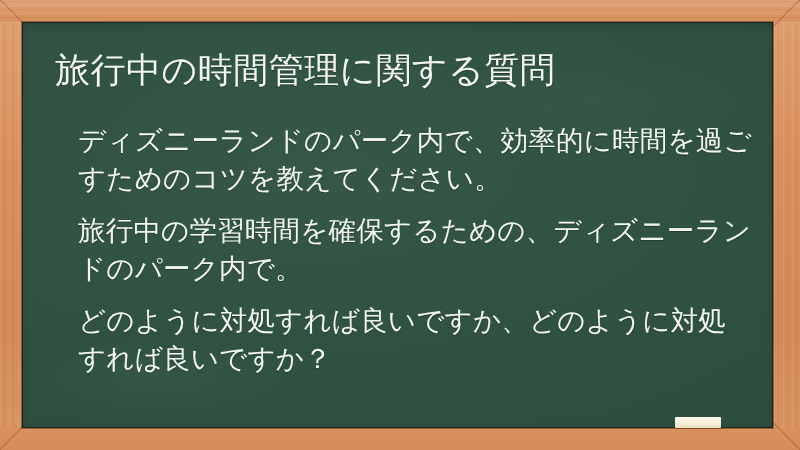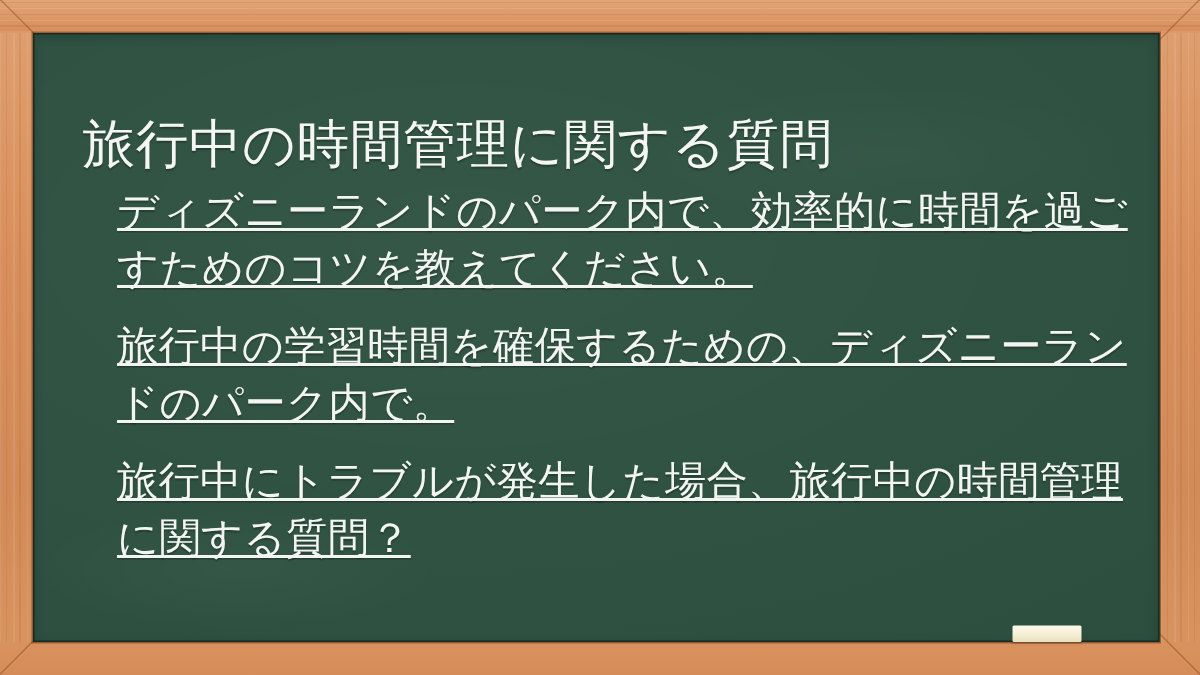--- a/index.html
+++ b/index.html
@@ -124,41 +124,39 @@
   .board-title {
     position: absolute;
     left: 33px;
     top: 27px;
     font-size: 35px;
     line-height: 1.18;
     color: #f4f6f3;
     letter-spacing: 0.5px;
     white-space: nowrap;
     text-shadow: 0 1px 1px rgba(0,0,0,0.28);
-    margin-top: 27px;
   }
 
   .question-list {
     position: absolute;
     left: 56px;
     top: 100px;
     width: 676px;
     margin: 0;
     padding: 0;
     list-style: none;
   }
 
   .question-item {
     font-size: 27.5px;
     line-height: 38px;
     color: #f2f5f1;
     letter-spacing: 0.2px;
     margin-bottom: 14px;
     text-shadow: 0 1px 1px rgba(0,0,0,0.25);
-    text-decoration: underline;
   }
   .question-item:last-child { margin-bottom: 0; }
 
   
   .chalk-stick {
     position: absolute;
     left: 675px;
     top: 417px;
     width: 46px;
     height: 11px;
@@ -180,20 +178,20 @@
   <div class="miter bl"></div>
   <div class="miter br"></div>
 
   <div class="board">
 
     <div class="board-title">旅行中の時間管理に関する質問</div>
 
     <ul class="question-list">
       <li class="question-item">ディズニーランドのパーク内で、効率的に時間を過ごすためのコツを教えてください。</li>
       <li class="question-item">旅行中の学習時間を確保するための、ディズニーランドのパーク内で。</li>
-      <li class="question-item">旅行中にトラブルが発生した場合、旅行中の時間管理に関する質問？</li>
+      <li class="question-item">どのように対処すれば良いですか、どのように対処すれば良いですか？</li>
     </ul>
 
   </div>
 
   <div class="chalk-stick"></div>
 
 </div>
 
 </body></html>

